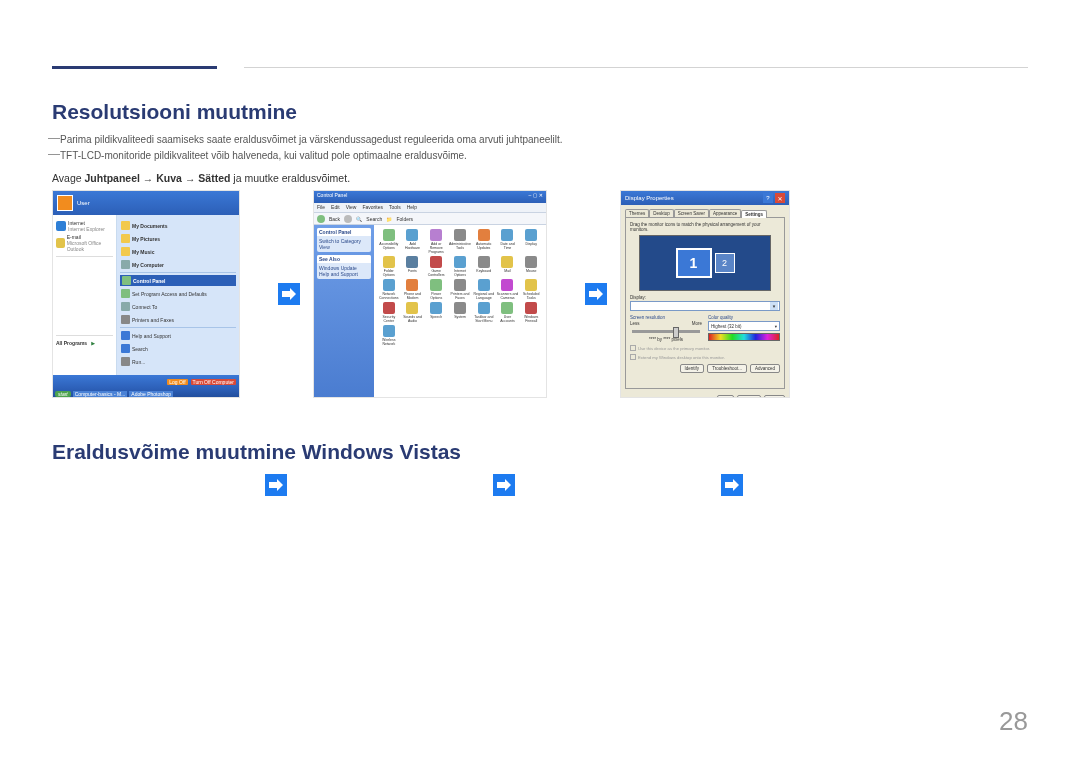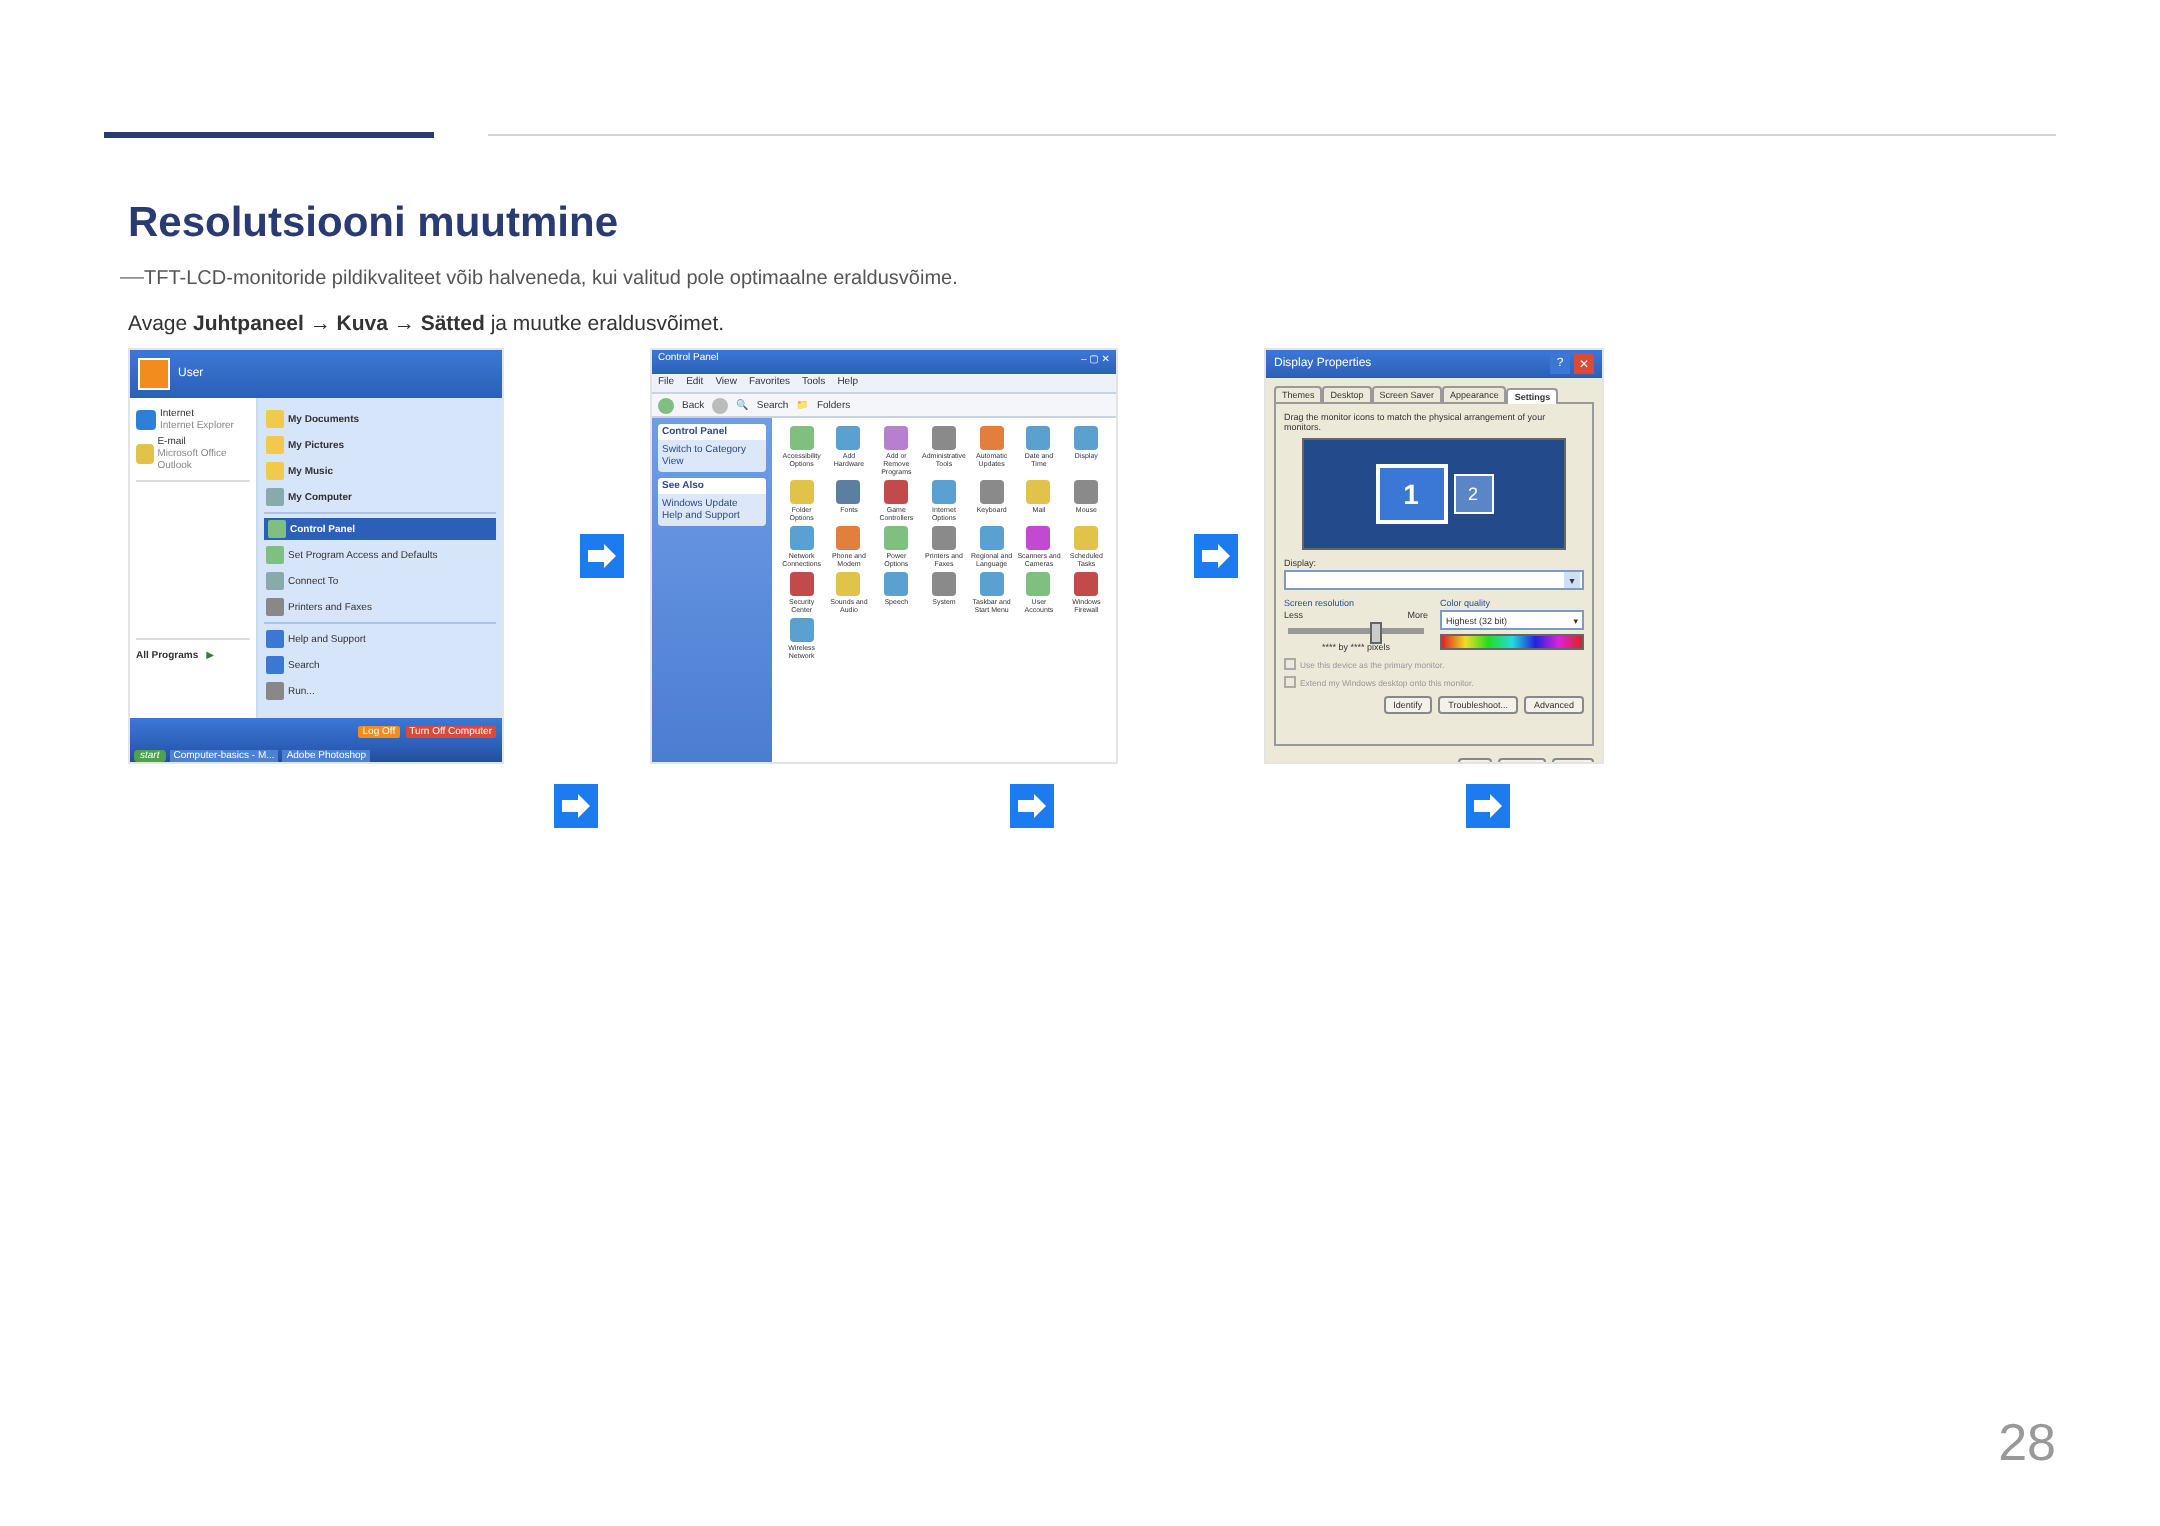--- a/index.html
+++ b/index.html
@@ -21,21 +21,21 @@
     background: #2a3b73;
   }
   .top-rule {
     position: absolute;
     top: 67px;
     left: 244px;
     right: 52px;
     height: 1px;
     background: #d3d3d3;
   }
-  .content { padding-top: 40px; margin-left: 12px; }
+  .content { padding-top: 40px; }
   h2 {
     font-size: 21px;
     font-weight: bold;
     color: #2a3b73;
     margin: 12px 0 8px 0;
   }
   .note-line {
     font-size: 10px;
     color: #555;
     line-height: 1.6;
@@ -166,20 +166,21 @@
   .t3-foot { display:flex; justify-content:flex-end; gap:3px; margin-top:6px; }
 </style>
 </head>
 <body>
 
 <div class="accent-bar"></div>
 <div class="top-rule"></div>
 
 <div class="content">
   <h2>Resolutsiooni muutmine</h2>
+  <p class="note-line">Parima pildikvaliteedi saamiseks saate eraldusvõimet ja värskendussagedust reguleerida oma arvuti juhtpaneelilt.</p>
   <p class="note-line">TFT-LCD-monitoride pildikvaliteet võib halveneda, kui valitud pole optimaalne eraldusvõime.</p>
 
   <p class="inst">
     <span>Avage </span><span class="b">Juhtpaneel</span><span> → </span><span class="b">Kuva</span><span> → </span><span class="b">Sätted</span><span> ja muutke eraldusvõimet.</span>
   </p>
 
   <div class="row">
 
     <div class="thumb">
       <div class="t1-top">
@@ -494,20 +495,21 @@
         </div>
         <div class="t3-foot">
           <div class="t3-btn">OK</div>
           <div class="t3-btn">Cancel</div>
           <div class="t3-btn" style="color:#aaa">Apply</div>
         </div>
       </div>
     </div>
   </div>
 
+  <h2 style="margin-top:42px">Eraldusvõime muutmine Windows Vistas</h2>
 
   <div class="row" style="margin-top:10px;gap:180px;padding-left:200px">
     <div class="arrow-wrap">
         <span class="arrow"></span>
       </div>
     <div class="arrow-wrap">
         <span class="arrow"></span>
       </div>
     <div class="arrow-wrap">
         <span class="arrow"></span>

